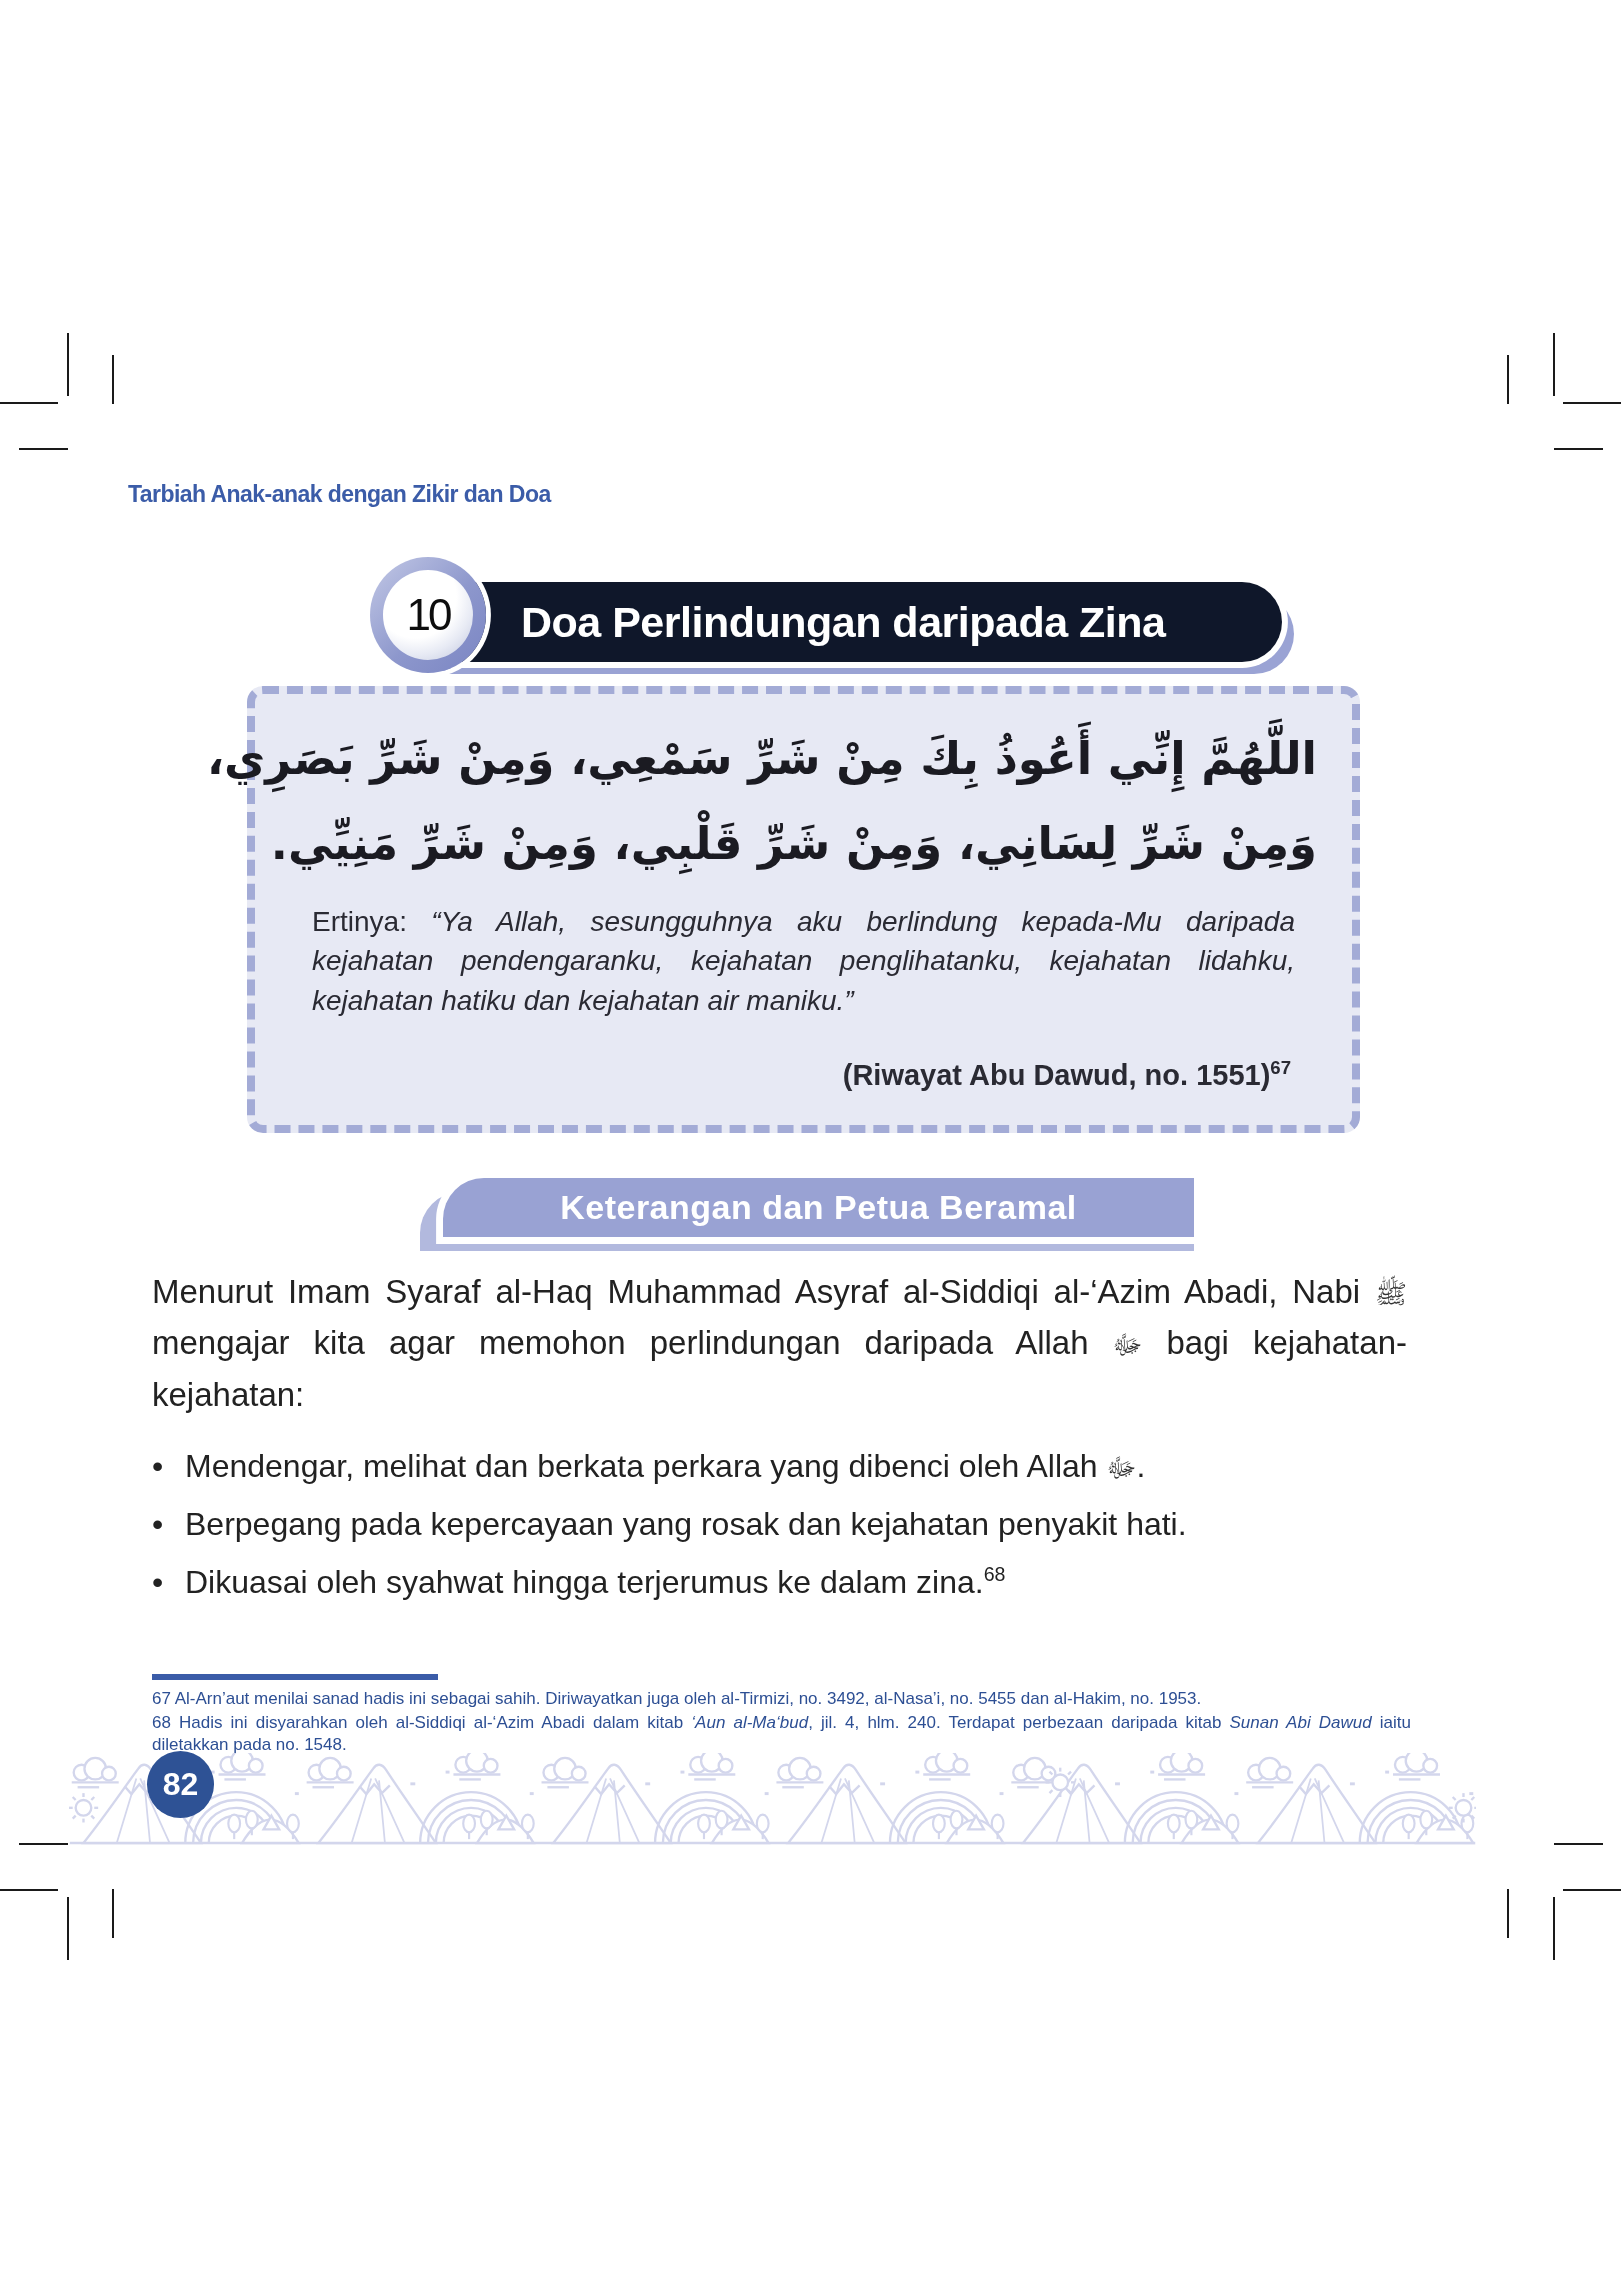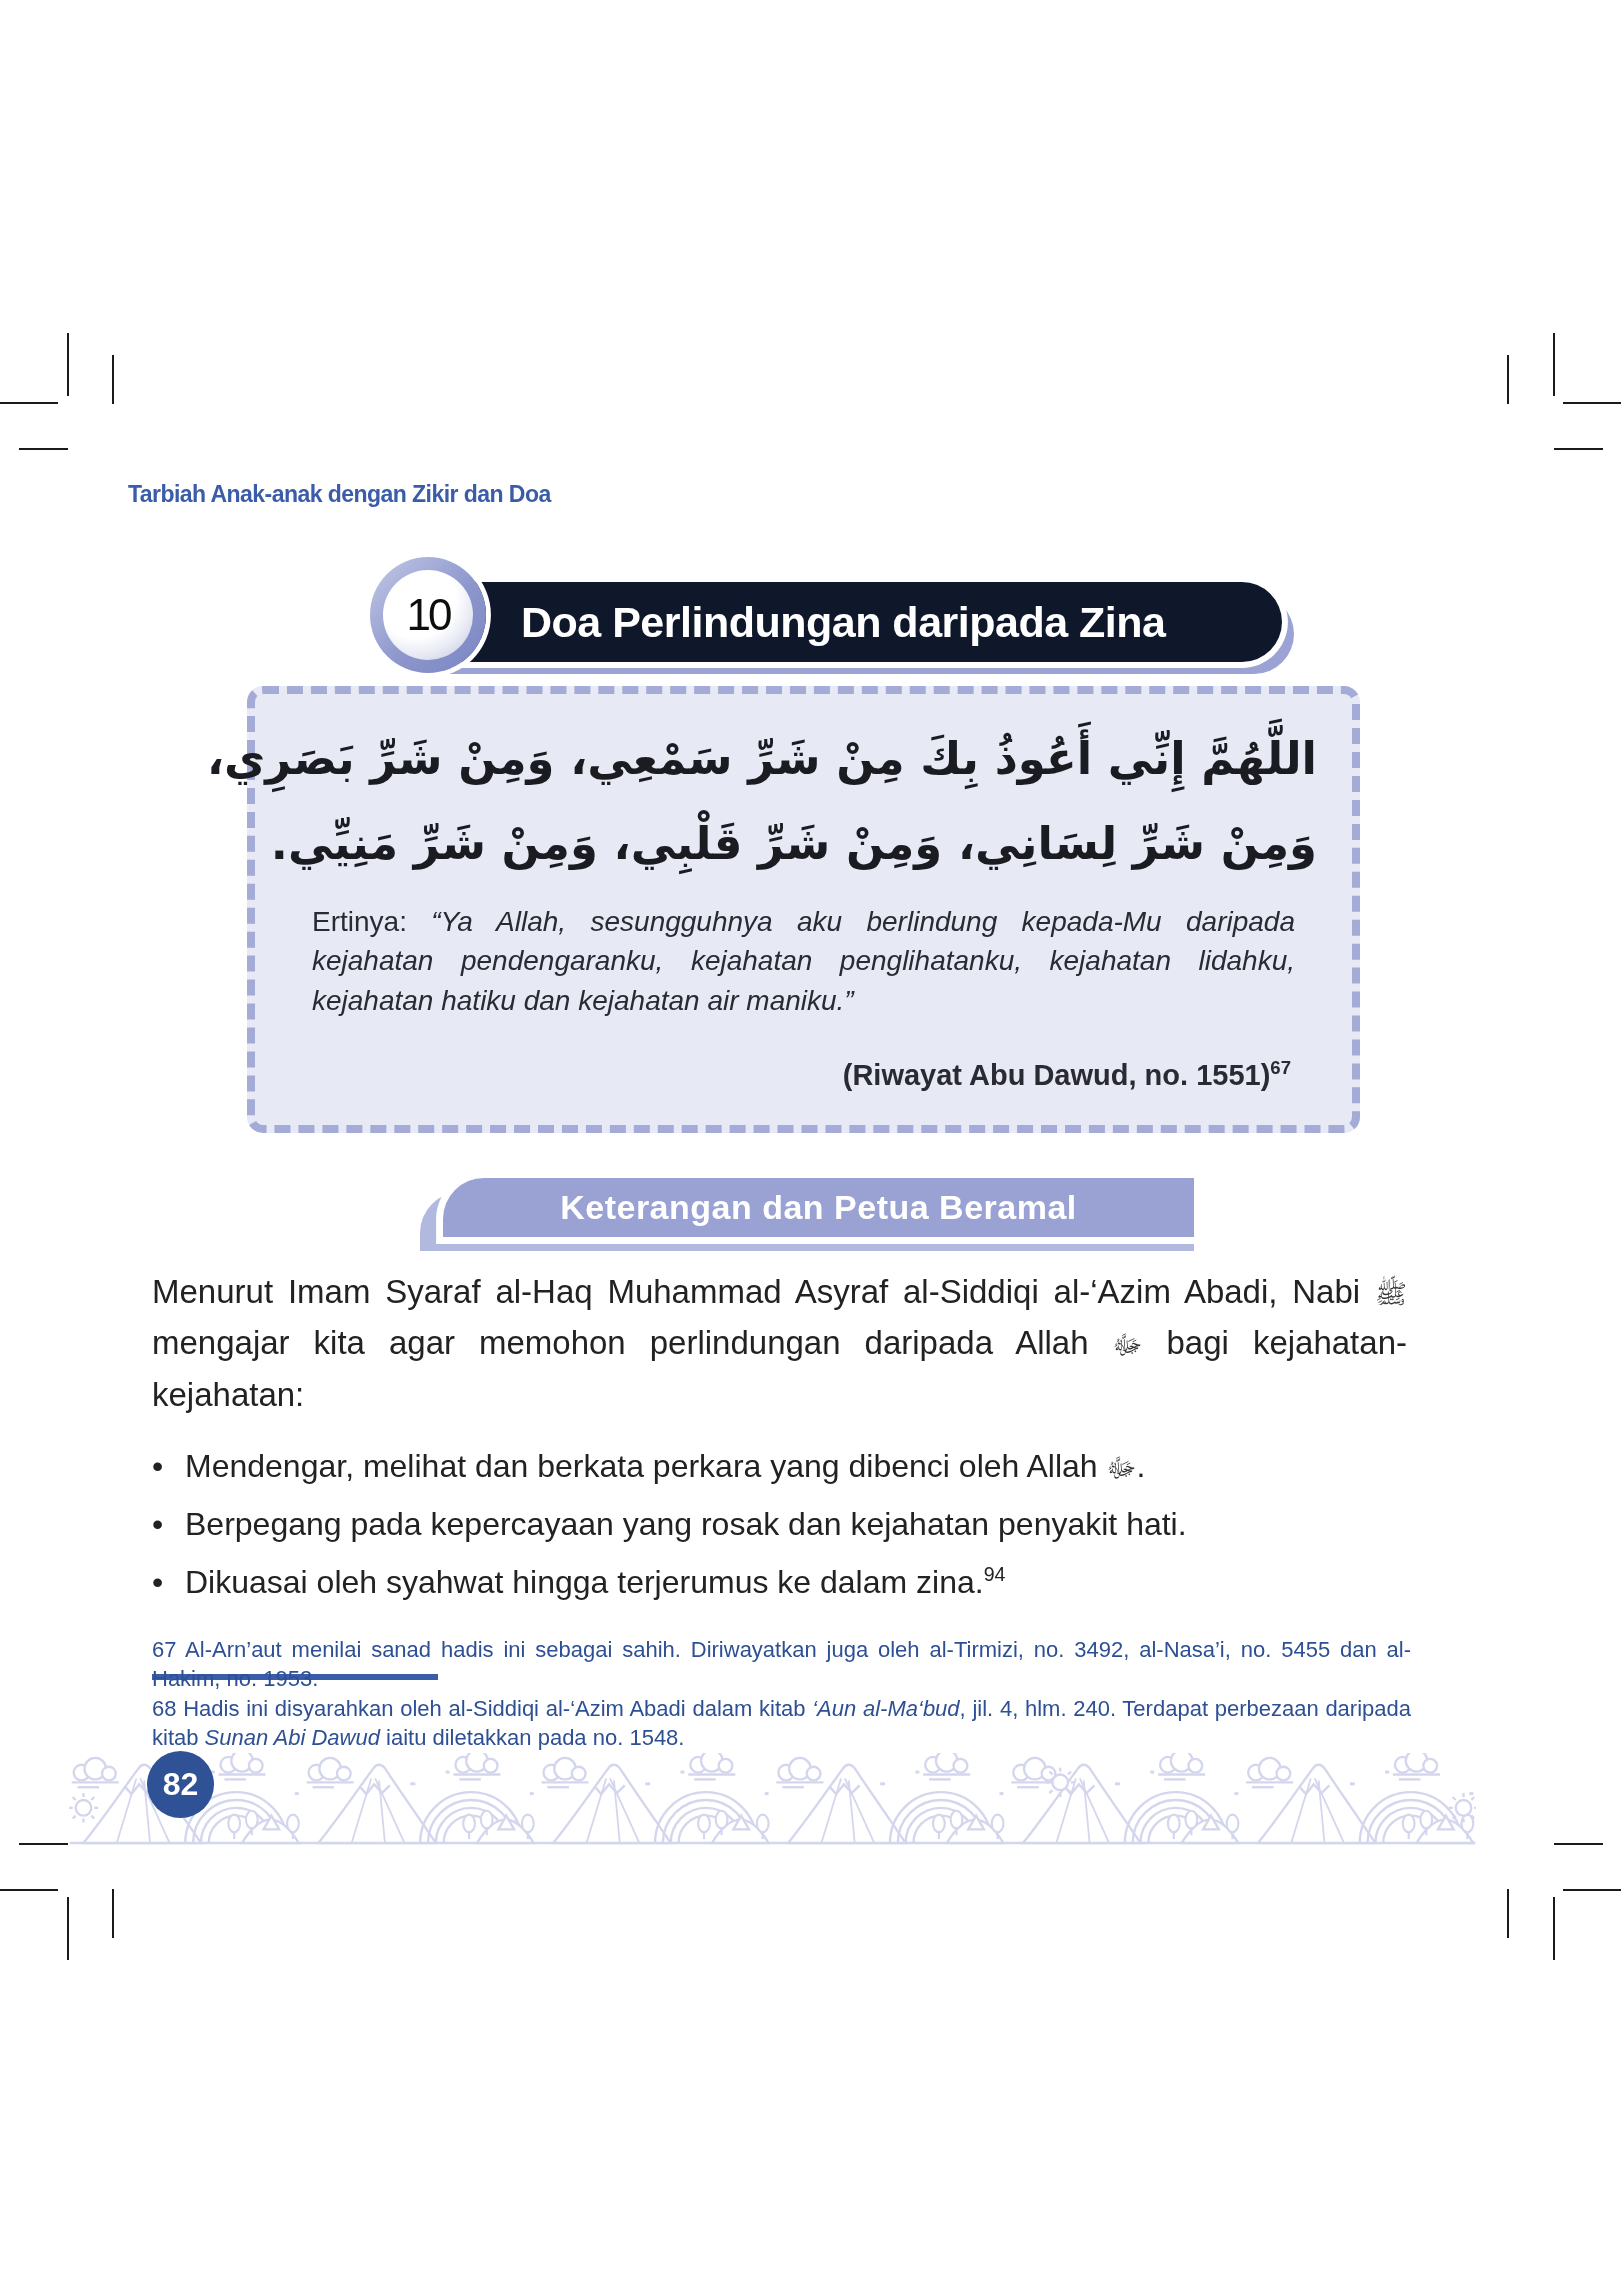--- a/index.html
+++ b/index.html
@@ -104,22 +104,22 @@
   .bullets li { display:flex; margin-bottom:14.7px; line-height:1.35; }
   .bullets .marker { width:33px; flex:0 0 33px; }
   .bullets sup { font-size:19.6px; }
 
   
   .fn-rule {
     position:absolute; left:152px; top:1674px; width:286px; height:5.9px;
     background:#3b5ca8;
   }
   .footnotes {
-    position:absolute; left:152px; top:1636px; width:1259px;
-    font-size:22px; line-height:1.3; color:#2d4f94; text-align:justify;
+    position:absolute; left:152px; top:1688px; width:1259px;
+    font-size:17px; line-height:1.3; color:#2d4f94; text-align:justify;
   }
   .footnotes .fn { margin-bottom:2px; }
   .footnotes i { font-style:italic; }
 
   
   .footer-art {
     position:absolute; left:69px; top:1753px; width:1407px; height:92px; z-index:1;
   }
   .page-badge {
     position:absolute; left:147px; top:1751px; width:67px; height:67px;
@@ -190,21 +190,21 @@
     <li>
       <span class="marker">•</span>
       <span><span>Mendengar, melihat dan berkata perkara yang dibenci oleh Allah </span><span class="calligraphy">ﷻ</span><span>.</span><sup></sup></span>
     </li>
     <li>
       <span class="marker">•</span>
       <span><span>Berpegang pada kepercayaan yang rosak dan kejahatan penyakit hati.</span><span class="calligraphy"></span><span></span><sup></sup></span>
     </li>
     <li>
       <span class="marker">•</span>
-      <span><span>Dikuasai oleh syahwat hingga terjerumus ke dalam zina.</span><span class="calligraphy"></span><span></span><sup>94</sup></span>
+      <span><span>Dikuasai oleh syahwat hingga terjerumus ke dalam zina.</span><span class="calligraphy"></span><span></span><sup>68</sup></span>
     </li>
   </ul>
 
   <div class="fn-rule"></div>
   <div class="footnotes">
     <div class="fn">
       <span>67 Al-Arn’aut menilai sanad hadis ini sebagai sahih. Diriwayatkan juga oleh al-Tirmizi, no. 3492, al-Nasa’i, no. 5455 dan al-Hakim, no. 1953.</span><i></i><span></span><i></i><span></span>
     </div>
     <div class="fn">
       <span>68 Hadis ini disyarahkan oleh al-Siddiqi al-‘Azim Abadi dalam kitab </span><i>‘Aun al-Ma‘bud</i><span>, jil. 4, hlm. 240. Terdapat perbezaan daripada kitab </span><i>Sunan Abi Dawud</i><span> iaitu diletakkan pada no. 1548.</span>

